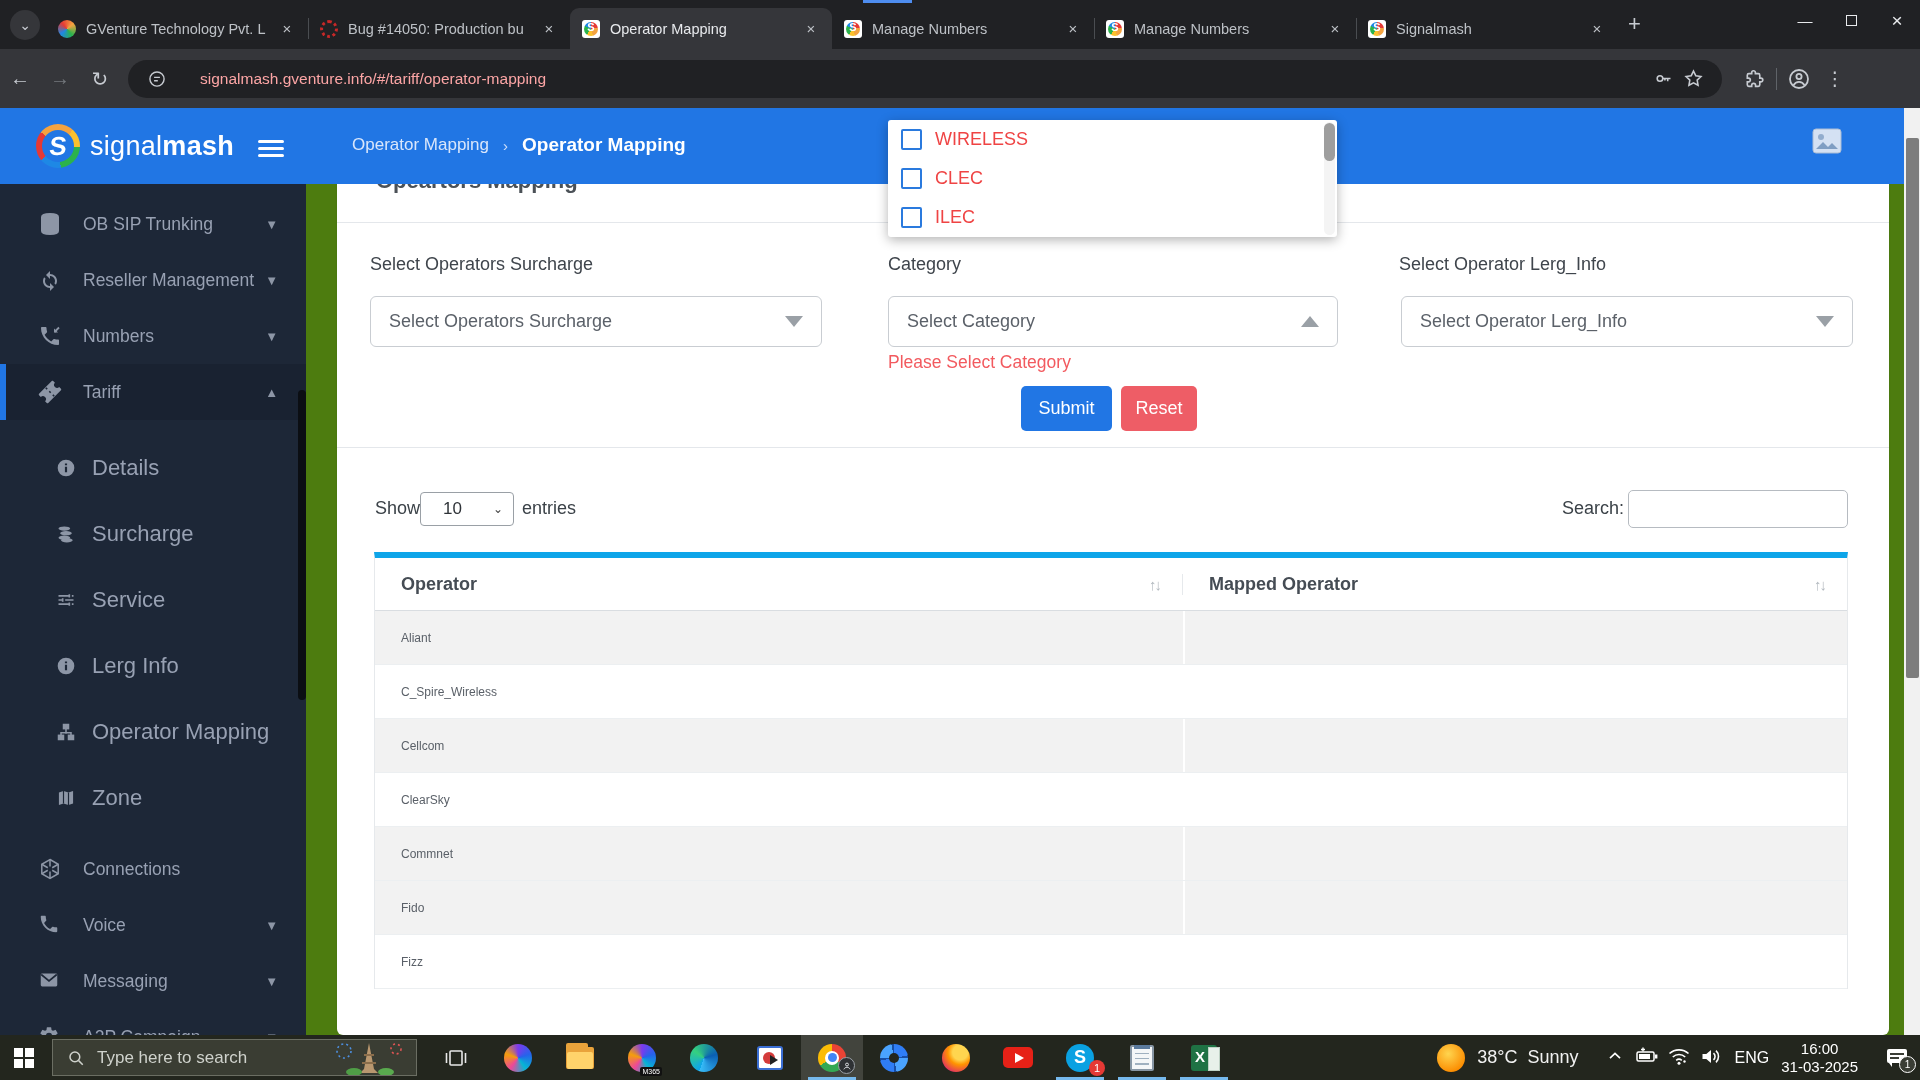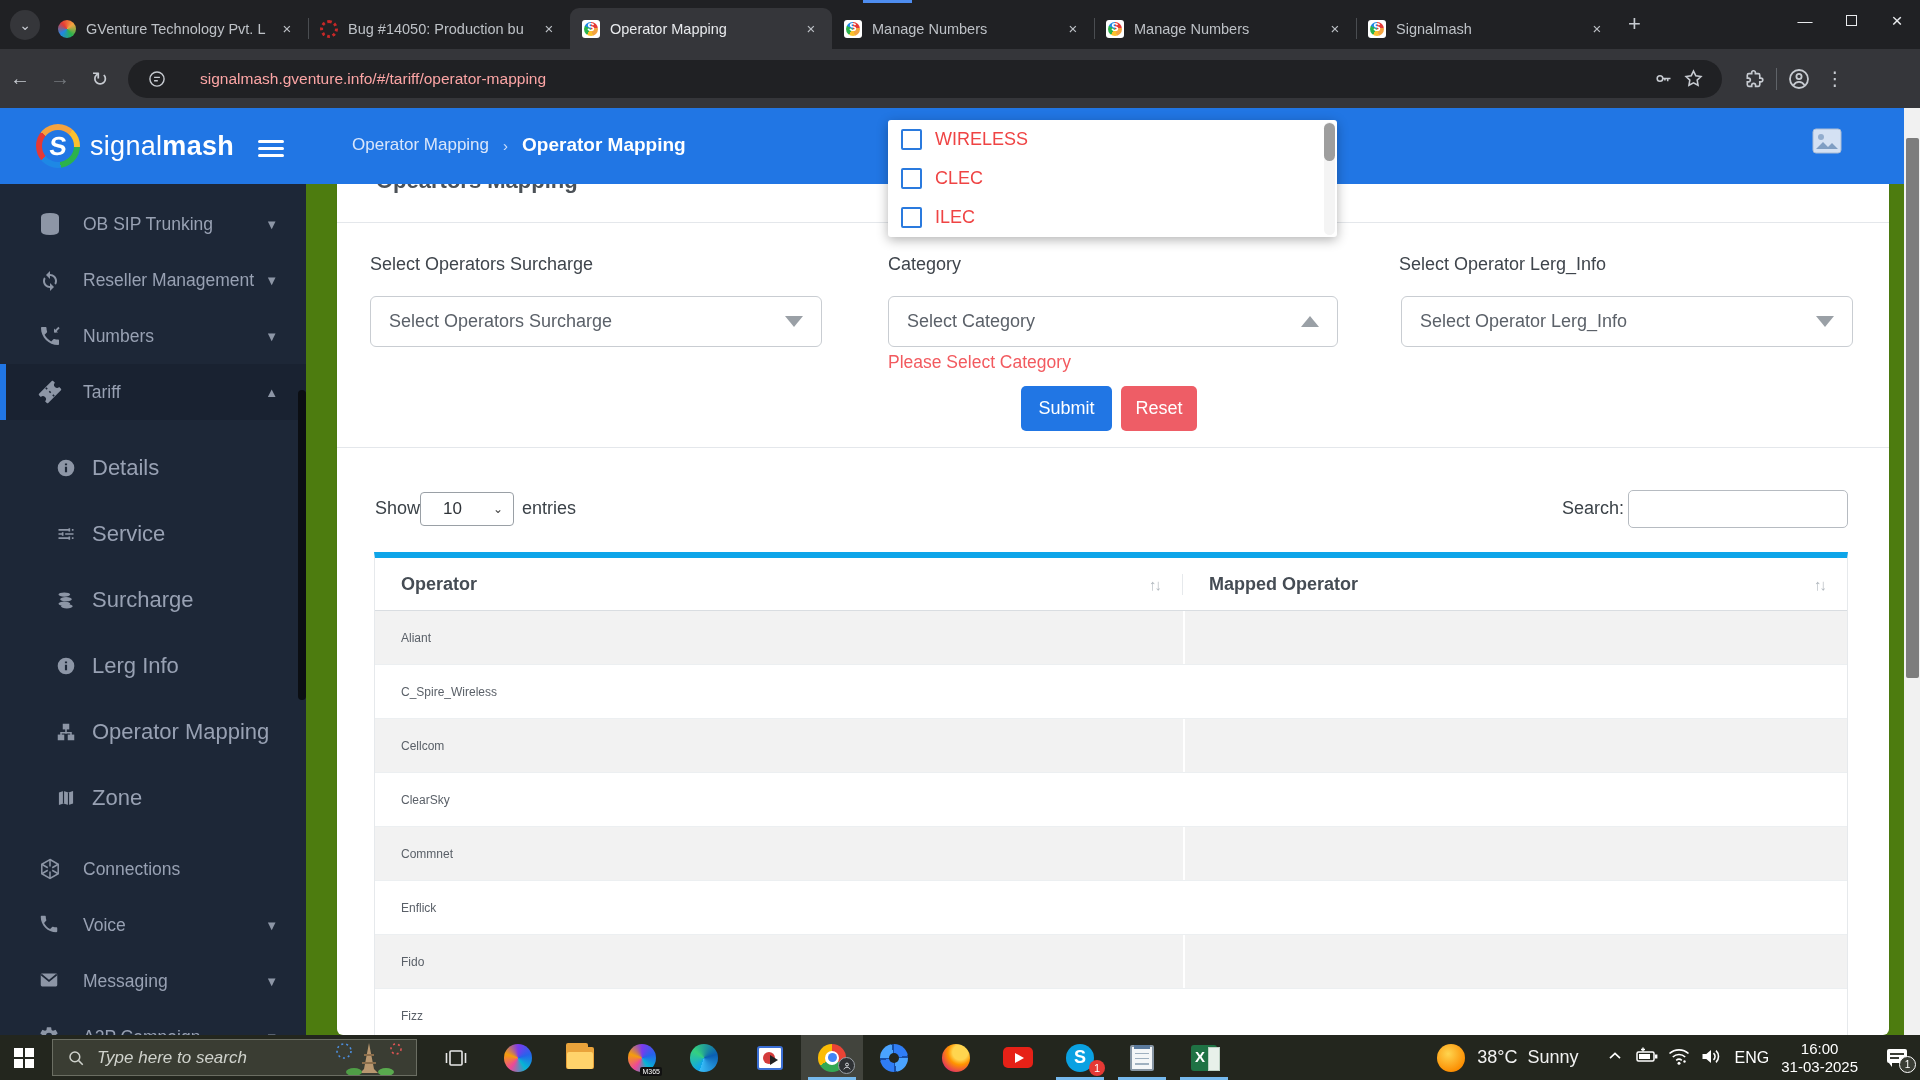--- a/index.html
+++ b/index.html
@@ -110,21 +110,21 @@
 
   
   #page-scroll { position:absolute; left:1904px; top:108px; width:16px; height:927px; background:#f1f1f1; z-index:12; }
   #page-scrollthumb { position:absolute; left:1.5px; top:30px; width:13px; height:540px; background:#7d7d7d; border-radius:2px; }
 
   
   #taskbar { position:absolute; left:0; top:1035px; width:1920px; height:45px; background:#23261e; z-index:50; display:flex; align-items:center; }
   #start-btn { width:48px; height:45px; display:flex; align-items:center; justify-content:center; }
   #start-logo { width:20px; height:20px; display:grid; grid-template-columns:9px 9px; grid-gap:2px; }
   #start-logo i { background:#fff; width:9px; height:9px; }
-  #tb-search { width:365px; height:37px; margin-left:4px; background:#3a3d33; border:1px solid #6b6e63; display:flex; align-items:center; padding:0 0 0 14px; position:relative;font-style:italic; }
+  #tb-search { width:365px; height:37px; margin-left:4px; background:#3a3d33; border:1px solid #6b6e63; display:flex; align-items:center; padding:0 0 0 14px; position:relative; }
   #tb-search-text { color:#cfd2cc; font-size:17px; margin-left:12px; }
   #tb-search-art { position:absolute; right:4px; bottom:0; width:86px; height:36px; }
   .tb-cell { width:62px; height:45px; display:flex; align-items:center; justify-content:center; position:relative; flex:0 0 auto; }
   .tb-cell.openline::after { content:""; position:absolute; left:7px; right:7px; bottom:0; height:3px; background:#76b9ed; }
   .tb-cell.chrome-bg { background:rgba(255,255,255,.14); }
   .ball { width:28px; height:28px; border-radius:50%; position:relative; }
   .copilot { background:conic-gradient(#7c3aed,#2563eb,#06b6d4,#ec4899,#f59e0b,#7c3aed); }
   .edgeball { background:conic-gradient(from 200deg,#0ea5e9,#35d07f 30%,#0a5fb4 65%,#38bdf8); }
   .firefox { background:radial-gradient(circle at 65% 30%,#ffd54f 0 28%,#ff9400 46%,#e3365d 78%,#90205a); }
   .chromeball { background:conic-gradient(#ea4335 0 33%,#34a853 33% 66%,#fbbc05 66% 100%); }
@@ -304,34 +304,34 @@
         </div>
         <div class="side-sub">
           <div class="side-item">
             <span class="sicon"><svg width="20" height="20" viewBox="0 0 24 24">
                 <circle fill="currentColor" cx="12" cy="12" r="10"></circle>
                 <path stroke="#1d2737" stroke-width="2.6" d="M12 10.5V17M12 6.6v2"></path>
               </svg></span>
             <span>Details</span>
           </div>
           <div class="side-item">
-            <span class="sicon"><svg width="20" height="20" viewBox="0 0 24 24" fill="none" stroke="currentColor" stroke-width="2">
-                <path d="M3 7h13M19 7h2M3 12h5M11 12h10M3 17h13M19 17h2"></path>
-                <path d="M16 5v4M8 10v4M16 15v4"></path>
-              </svg></span>
-            <span>Service</span>
-          </div>
-          <div class="side-item">
             <span class="sicon"><svg width="20" height="20" viewBox="0 0 24 24" fill="currentColor">
                 <ellipse cx="10" cy="5.5" rx="7" ry="2.6"></ellipse>
                 <ellipse cx="12" cy="11" rx="7" ry="2.6"></ellipse>
                 <ellipse cx="10" cy="16.5" rx="7" ry="2.6"></ellipse>
                 <ellipse cx="13" cy="19.5" rx="7" ry="2.6"></ellipse>
               </svg></span>
             <span>Surcharge</span>
+          </div>
+          <div class="side-item">
+            <span class="sicon"><svg width="20" height="20" viewBox="0 0 24 24" fill="none" stroke="currentColor" stroke-width="2">
+                <path d="M3 7h13M19 7h2M3 12h5M11 12h10M3 17h13M19 17h2"></path>
+                <path d="M16 5v4M8 10v4M16 15v4"></path>
+              </svg></span>
+            <span>Service</span>
           </div>
           <div class="side-item">
             <span class="sicon"><svg width="20" height="20" viewBox="0 0 24 24">
                 <circle fill="currentColor" cx="12" cy="12" r="10"></circle>
                 <path stroke="#1d2737" stroke-width="2.6" d="M12 10.5V17M12 6.6v2"></path>
               </svg></span>
             <span>Lerg Info</span>
           </div>
           <div class="side-item">
             <span class="sicon"><svg width="20" height="20" viewBox="0 0 24 24" fill="none" stroke="currentColor" stroke-width="1.8">
@@ -460,24 +460,20 @@
               <div class="t-cell c2"></div>
             </div>
             <div class="t-row">
               <div class="t-cell c1">ClearSky</div>
               <div class="t-cell c2"></div>
             </div>
             <div class="t-row stripe">
               <div class="t-cell c1">Commnet</div>
               <div class="t-cell c2"></div>
             </div>
-            <div class="t-row">
-              <div class="t-cell c1">Enflick</div>
-              <div class="t-cell c2"></div>
-            </div>
             <div class="t-row stripe">
               <div class="t-cell c1">Fido</div>
               <div class="t-cell c2"></div>
             </div>
             <div class="t-row">
               <div class="t-cell c1">Fizz</div>
               <div class="t-cell c2"></div>
             </div>
           </div>
       </div>

